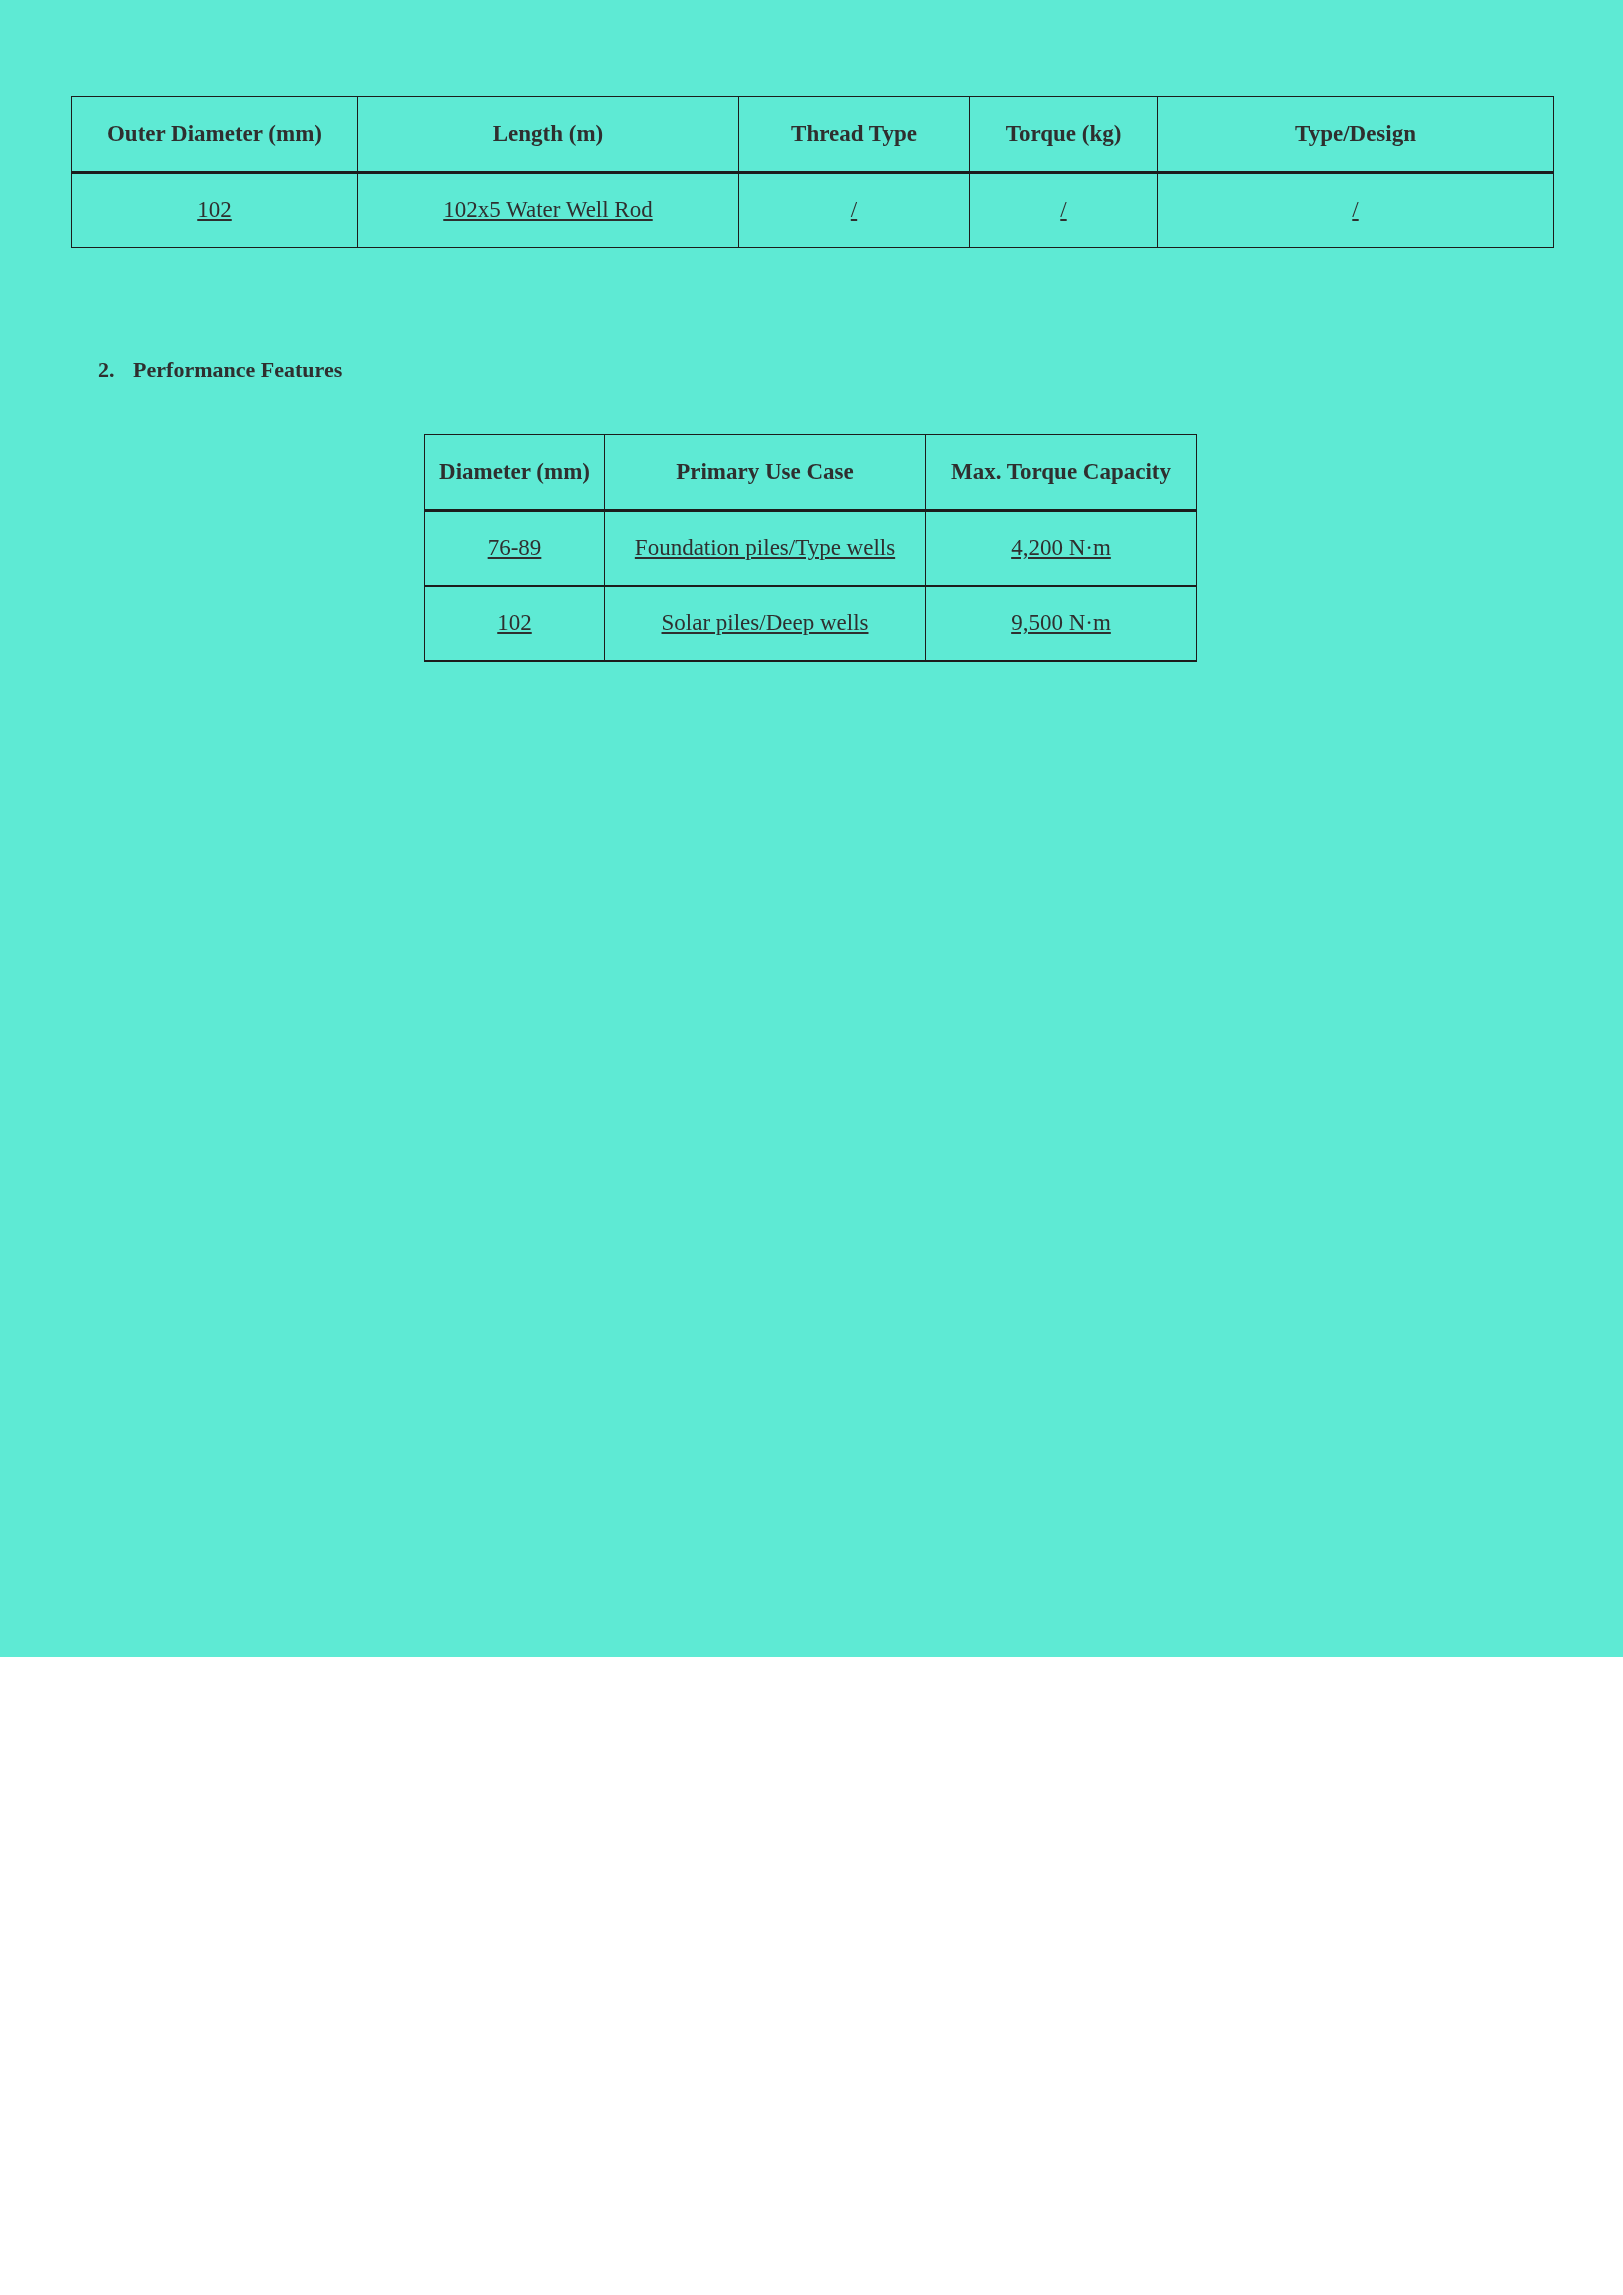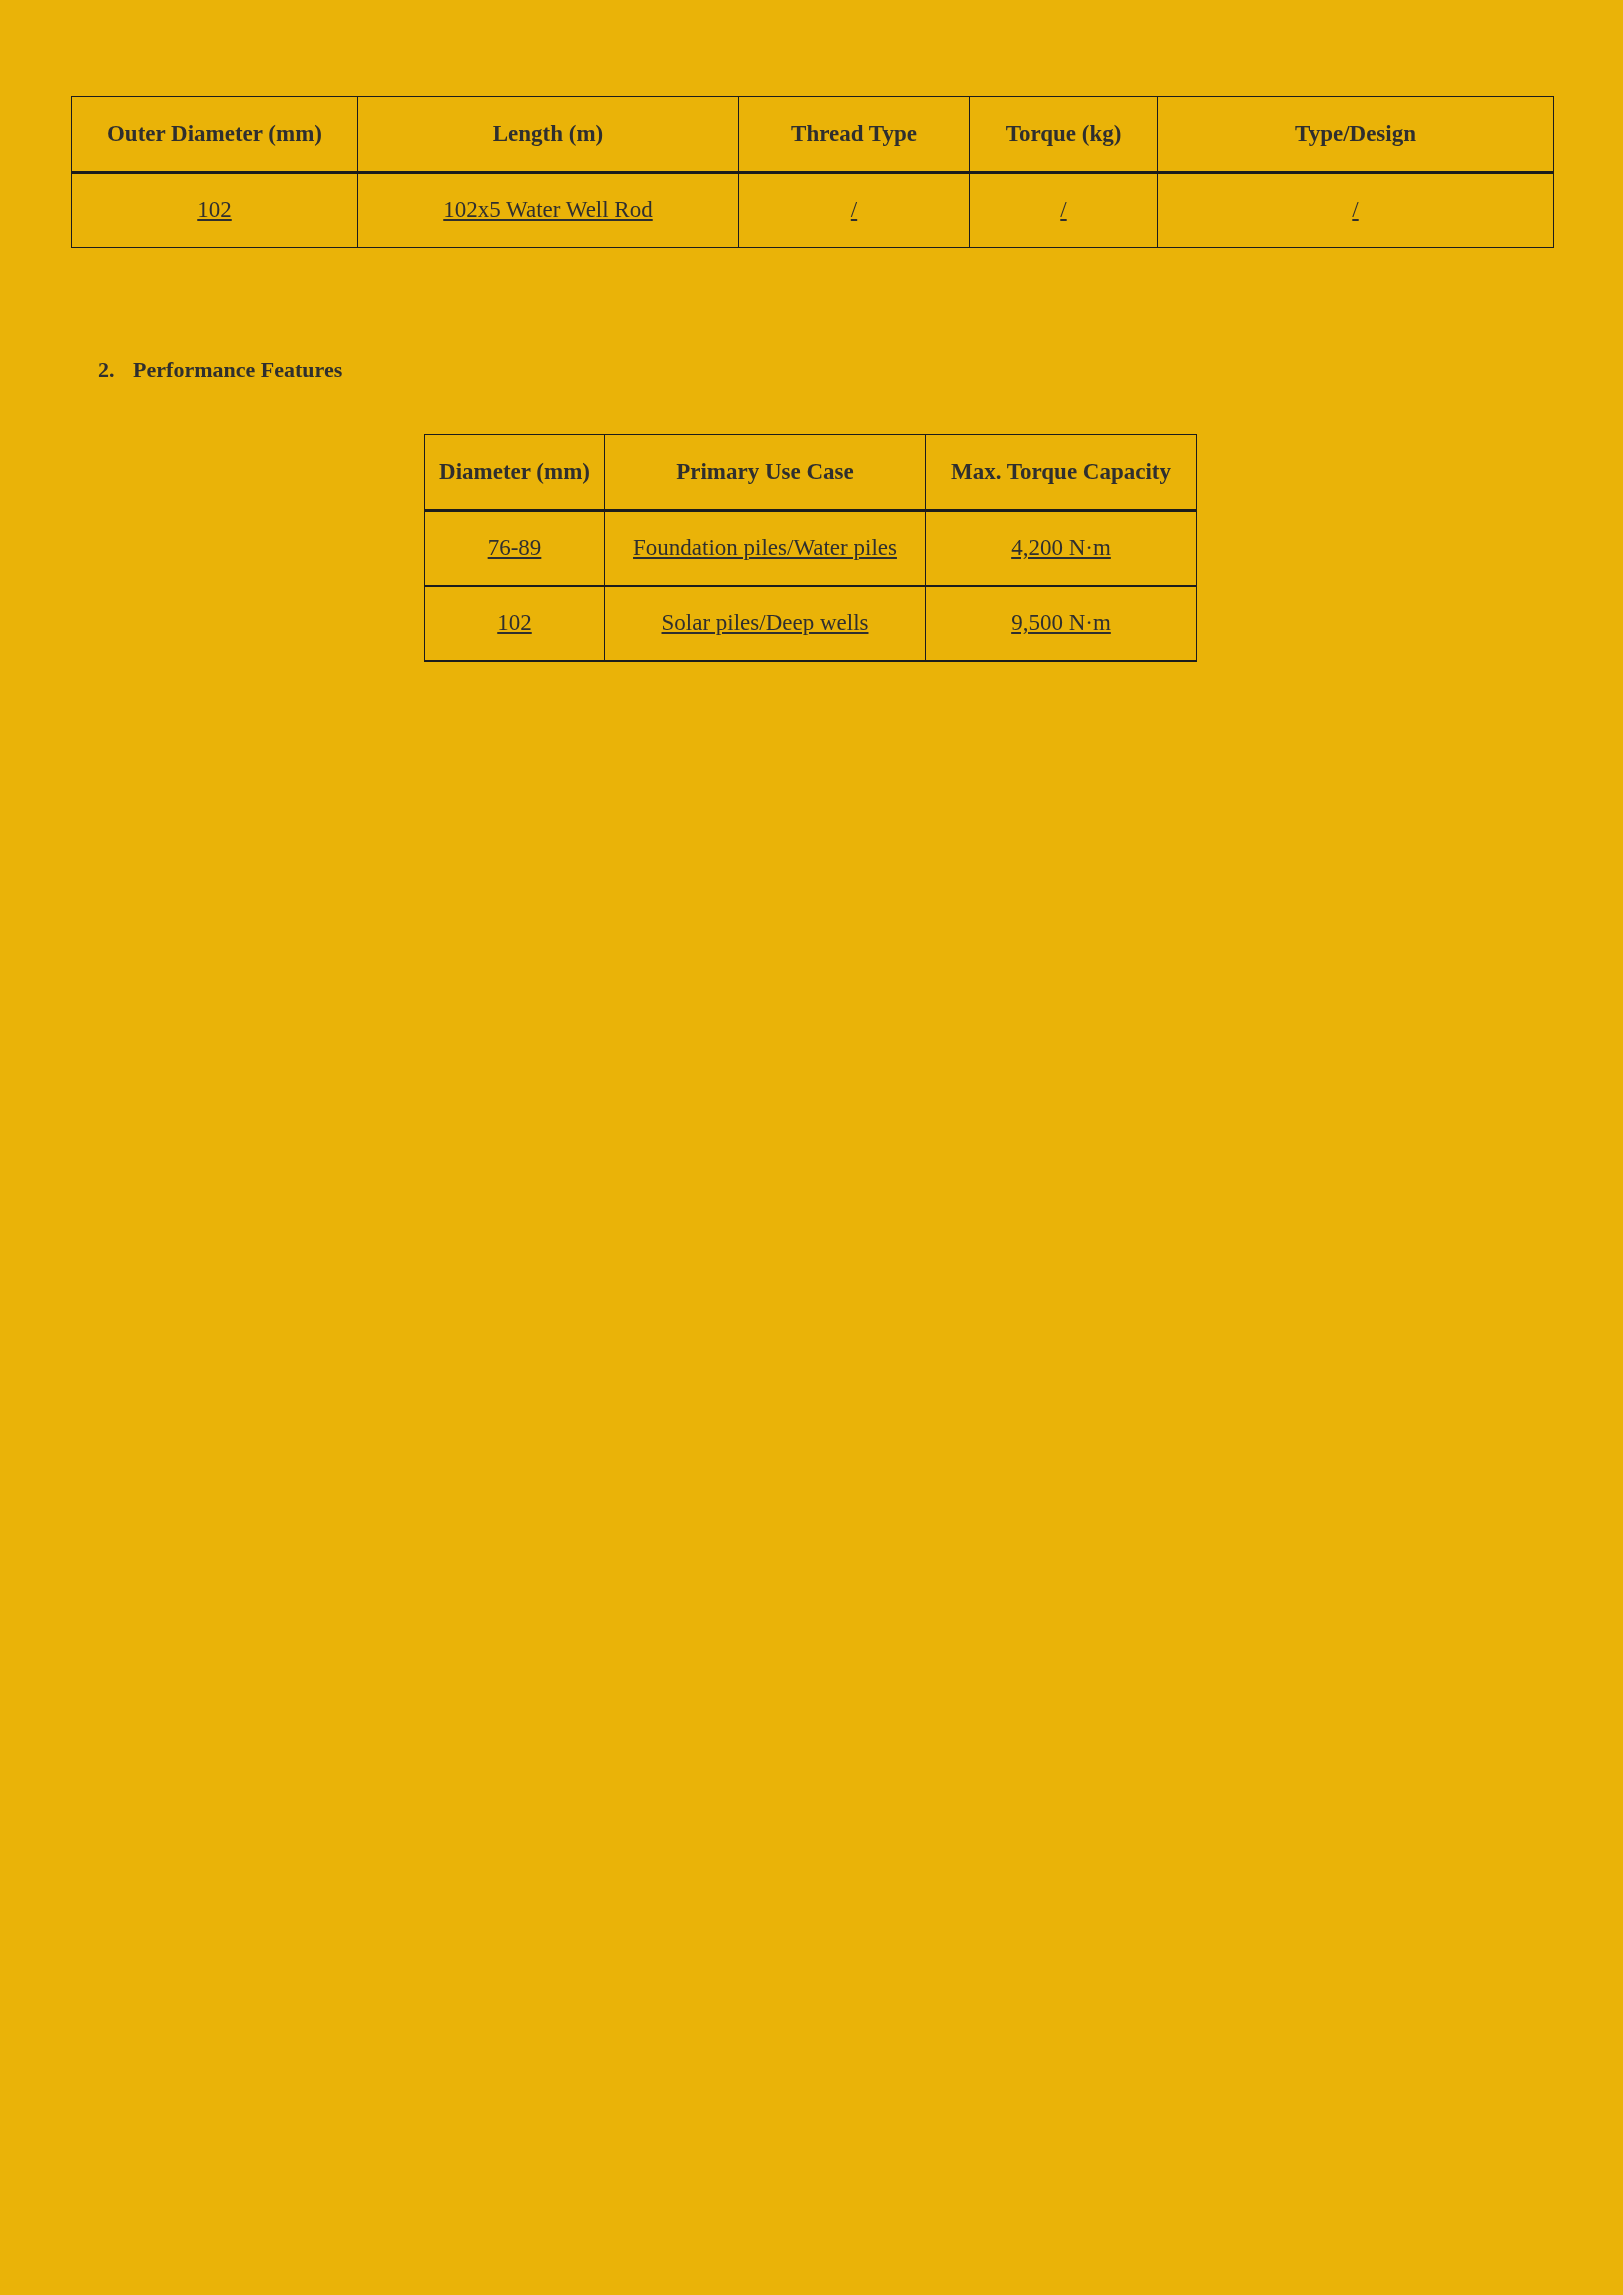--- a/index.html
+++ b/index.html
@@ -3,22 +3,22 @@
 <meta charset="utf-8">
 <style>
   html, body {
     margin: 0;
     padding: 0;
     background: #ffffff;
   }
   .page {
     position: relative;
     width: 1623px;
-    height: 2295px;
-    background: #eab308;
+    height: 1657px;
+    background: #5eead4;
     font-family: "Liberation Serif", "DejaVu Serif", serif;
     color: #2f2f2f;
     overflow: hidden;
   }
   table.doc-table {
     position: absolute;
     border-collapse: collapse;
     table-layout: fixed;
   }
   .doc-table th,
@@ -119,21 +119,21 @@
     <thead>
       <tr>
         <th>Diameter (mm)</th>
         <th>Primary Use Case</th>
         <th>Max. Torque Capacity</th>
       </tr>
     </thead>
     <tbody>
       <tr>
         <td>76-89</td>
-        <td>Foundation piles/Water piles</td>
+        <td>Foundation piles/Type wells</td>
         <td>4,200 N·m</td>
       </tr>
       <tr>
         <td>102</td>
         <td>Solar piles/Deep wells</td>
         <td>9,500 N·m</td>
       </tr>
     </tbody>
   </table>
 

